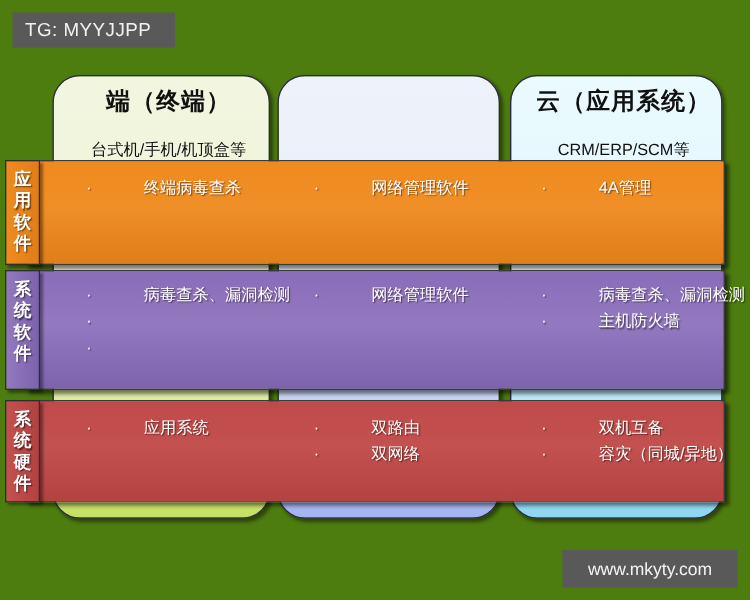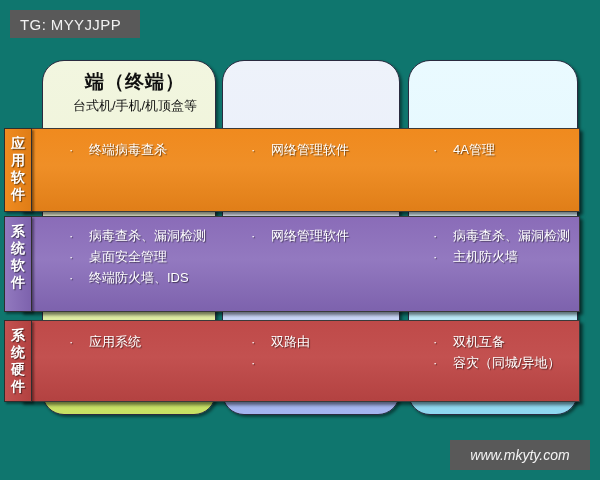--- a/index.html
+++ b/index.html
@@ -10,21 +10,21 @@
     width: 600px;
     height: 480px;
     background: #ffffff;
     font-family: "Liberation Sans", "DejaVu Sans", sans-serif;
     overflow: hidden;
   }
   #canvas {
     position: relative;
     width: 600px;
     height: 480px;
-    background: #0f766e;
+    background: #4d7c0f;
   }
 
   
   .tg-badge {
     position: absolute;
     left: 10px;
     top: 10px;
     width: 130px;
     height: 28px;
     background: #595959;
@@ -44,21 +44,20 @@
     top: 440px;
     width: 140px;
     height: 30px;
     background: #595959;
     color: #f4f4f4;
     font-size: 14px;
     display: flex;
     align-items: center;
     justify-content: center;
     box-sizing: border-box;
-    font-style: italic;
   }
 
   
   .col-box {
     position: absolute;
     top: 60px;
     height: 355px;
     border-radius: 22px;
     border: 1px solid #2b2b40;
     box-sizing: border-box;
@@ -92,21 +91,21 @@
   .col-title {
     font-size: 19px;
     font-weight: bold;
     line-height: 26px;
     letter-spacing: 1px;
     white-space: nowrap;
   }
   .col-sub {
     font-size: 13px;
     line-height: 20px;
-    margin-top: 1px;
+    margin-top: 15px;
     white-space: nowrap;
   }
 
   
   .band {
     position: absolute;
     left: 20px;
     width: 560px;
     border: 1px solid #3a3a3a;
     box-sizing: border-box;
@@ -179,20 +178,21 @@
   .bullet-dot {
     flex: 0 0 auto;
     width: 20px;
     text-align: left;
     font-size: 13px;
     line-height: 21px;
   }
   .bullet-text {
     flex: 1 1 auto;
     line-height: 21px;
+    margin-left: 26px;
   }
 </style>
 </head>
 <body>
 
 <div id="canvas">
 
   <div class="tg-badge">TG: MYYJJPP</div>
 
   <div class="col-box col-1">
@@ -202,20 +202,22 @@
     </div>
   </div>
 
   <div class="col-box col-2">
     <div class="col-head">
     </div>
   </div>
 
   <div class="col-box col-3">
     <div class="col-head">
+      <div class="col-title">云（应用系统）</div>
+      <div class="col-sub">CRM/ERP/SCM等</div>
     </div>
   </div>
 
   <div class="band band-app">
     <div class="band-label">
       <span>应</span>
       <span>用</span>
       <span>软</span>
       <span>件</span>
     </div>
@@ -246,25 +248,23 @@
       <span>软</span>
       <span>件</span>
     </div>
     <div class="cell cell-1">
       <div class="bullet-line">
         <span class="bullet-dot">·</span>
         <span class="bullet-text">病毒查杀、漏洞检测</span>
       </div>
       <div class="bullet-line">
         <span class="bullet-dot">·</span>
-        <span class="bullet-text">桌面安全管理</span>
-      </div>
-      <div class="bullet-line">
-        <span class="bullet-dot">·</span>
-        <span class="bullet-text">终端防火墙、IDS</span>
+      </div>
+      <div class="bullet-line">
+        <span class="bullet-dot">·</span>
       </div>
     </div>
     <div class="cell cell-2">
       <div class="bullet-line">
         <span class="bullet-dot">·</span>
         <span class="bullet-text">网络管理软件</span>
       </div>
     </div>
     <div class="cell cell-3">
       <div class="bullet-line">
@@ -291,20 +291,21 @@
         <span class="bullet-text">应用系统</span>
       </div>
     </div>
     <div class="cell cell-2">
       <div class="bullet-line">
         <span class="bullet-dot">·</span>
         <span class="bullet-text">双路由</span>
       </div>
       <div class="bullet-line">
         <span class="bullet-dot">·</span>
+        <span class="bullet-text">双网络</span>
       </div>
     </div>
     <div class="cell cell-3">
       <div class="bullet-line">
         <span class="bullet-dot">·</span>
         <span class="bullet-text">双机互备</span>
       </div>
       <div class="bullet-line">
         <span class="bullet-dot">·</span>
         <span class="bullet-text">容灾（同城/异地）</span>

